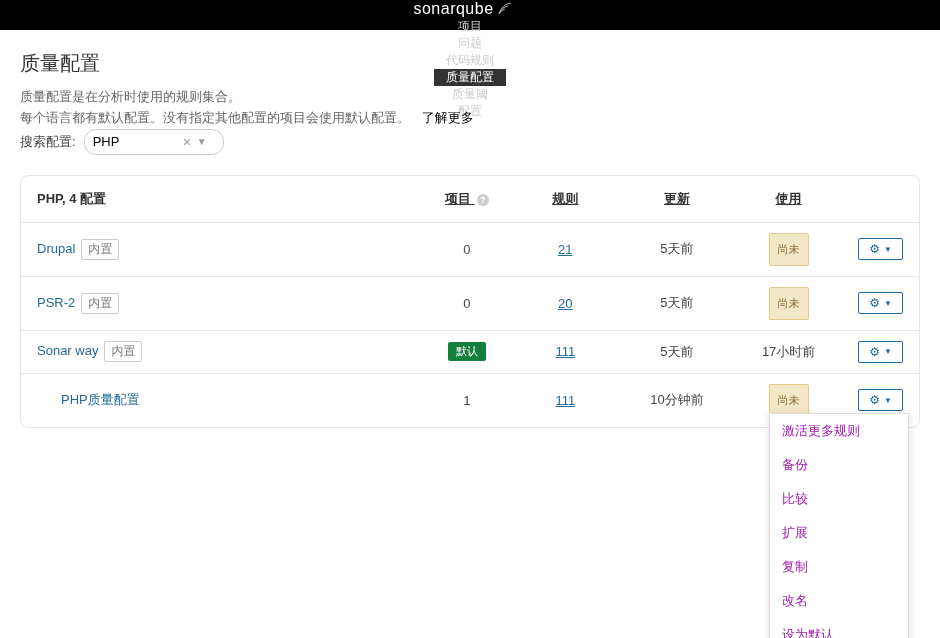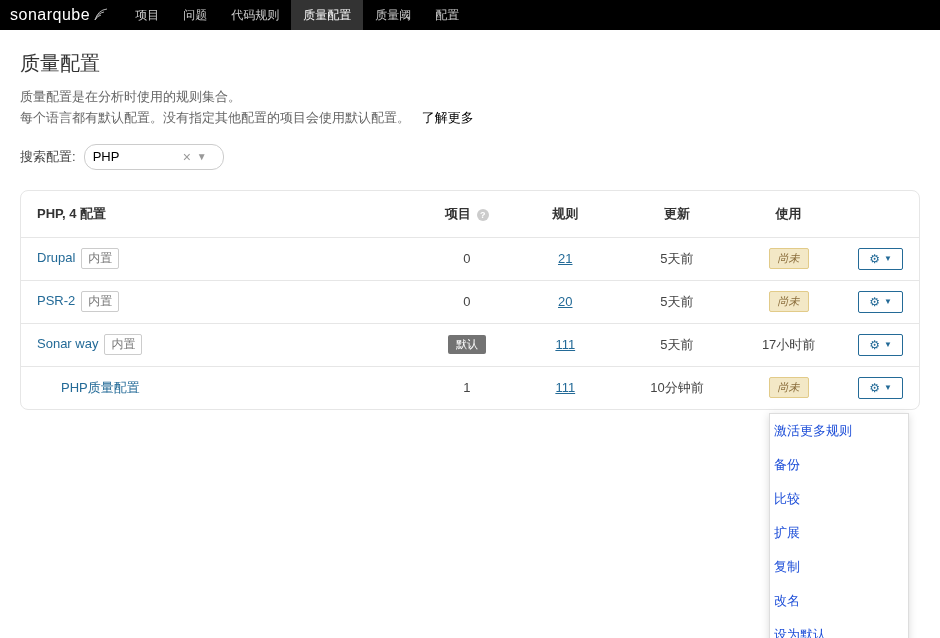--- a/index.html
+++ b/index.html
@@ -1,57 +1,57 @@
 <!DOCTYPE html>
 <html><head>
   <meta charset="utf-8">
   <style>
     * { box-sizing: border-box; margin: 0; padding: 0; }
     body { font-family: -apple-system, BlinkMacSystemFont, "Segoe UI", Helvetica, Arial, sans-serif; font-size: 13px; color: #444; background: #fff; }
     
-    .navbar { background: #000; height: 30px; display: flex; align-items: center; padding: 0 10px; }
+    .navbar { background: #000; height: 30px; display: flex; align-items: center; padding: 0 10px; flex-direction: column; }
     .logo { color: #fff; font-size: 16px; font-weight: 300; margin-right: 15px; display: flex; align-items: center; }
     .logo-text { letter-spacing: 0.5px; }
     .logo-qube { font-weight: 400; }
     .logo-waves { margin-left: 4px; opacity: 0.7; }
     .nav-item { color: #ccc; padding: 0 12px; height: 30px; display: flex; align-items: center; cursor: pointer; font-size: 12px; }
     .nav-item.active { background: #333; color: #fff; }
     
     .page { padding: 20px; }
     .page-title { font-size: 20px; font-weight: 400; margin-bottom: 10px; color: #333; }
-    .page-desc { color: #666; line-height: 1.6; font-size: 13px; margin-bottom: 15px; }
+    .page-desc { color: #666; line-height: 1.6; font-size: 13px; }
     .learn-more { color: #000000; text-decoration: none; margin-left: 8px; }
     
     .search-row { display: flex; align-items: center; margin-bottom: 20px; }
     .search-label { margin-right: 8px; color: #444; }
     .search-box { position: relative; border: 1px solid #ccc; border-radius: 12px; padding: 4px 8px; display: flex; align-items: center; width: 140px; background: #fff; }
     .search-input { border: none; outline: none; width: 90px; font-size: 13px; }
     .search-clear { color: #999; cursor: pointer; font-size: 14px; margin-right: 6px; }
     .search-caret { color: #999; font-size: 10px; }
     
     .panel { border: 1px solid #e6e6e6; border-radius: 8px; }
     .table { width: 100%; border-collapse: collapse; }
     .table th { text-align: left; padding: 14px 16px; font-weight: 600; color: #333; font-size: 13px; }
-    .table th.center { text-align: center; }
+    .table th.center { text-align: center; text-decoration: underline; }
     .table td { padding: 10px 16px; border-top: 1px solid #e6e6e6; vertical-align: middle; }
     .table td.center { text-align: center; }
     .help-icon { display: inline-block; width: 12px; height: 12px; border-radius: 50%; background: #ccc; color: #fff; font-size: 9px; text-align: center; line-height: 12px; margin-left: 2px; }
     
     .profile-link { color: #236a97; text-decoration: none; }
     .indent { padding-left: 40px !important; }
     .builtin-badge { display: inline-block; border: 1px solid #ccc; color: #777; padding: 1px 6px; font-size: 12px; border-radius: 2px; margin-left: 6px; }
-    .default-badge { display: inline-block; background: #737373; color: #fff; padding: 2px 8px; font-size: 11px; border-radius: 2px; }
-    .unused-badge { display: inline-block; background: #f3e8c6; border: 1px solid #e2cb89; color: #8a6d3b; padding: 2px 8px; font-size: 11px; border-radius: 2px; font-style: italic; }
+    .default-badge { display: inline-block; background: #15803d; color: #fff; padding: 2px 8px; font-size: 11px; border-radius: 2px; }
+    .unused-badge { display: inline-block; background: #f3e8c6; border: 1px solid #e2cb89; color: #8a6d3b; padding: 8px 8px; font-size: 11px; border-radius: 2px; }
     .rule-count { color: #236a97; text-decoration: underline; }
     
     .gear-btn { border: 1px solid #236a97; background: #fff; color: #236a97; padding: 3px 10px; border-radius: 2px; cursor: pointer; display: inline-flex; align-items: center; gap: 4px; font-size: 12px; }
     .gear-btn .caret { font-size: 8px; }
     
     .dropdown { position: absolute; background: #fff; border: 1px solid #ddd; box-shadow: 0 2px 8px rgba(0,0,0,0.15); min-width: 140px; z-index: 100; }
-    .dropdown-item { padding: 8px 4px; cursor: pointer; font-size: 13px; color: #1d4ed8; }
+    .dropdown-item { padding: 8px 12px; cursor: pointer; font-size: 13px; color: #a21caf; }
     
     .col-name { width: 45%; }
     .col-proj { width: 10%; }
     .col-rules { width: 12%; }
     .col-upd { width: 13%; }
     .col-use { width: 12%; }
     .col-act { width: 8%; text-align: right !important; }
     .action-cell { text-align: right; position: relative; }
   </style>
 </head>

